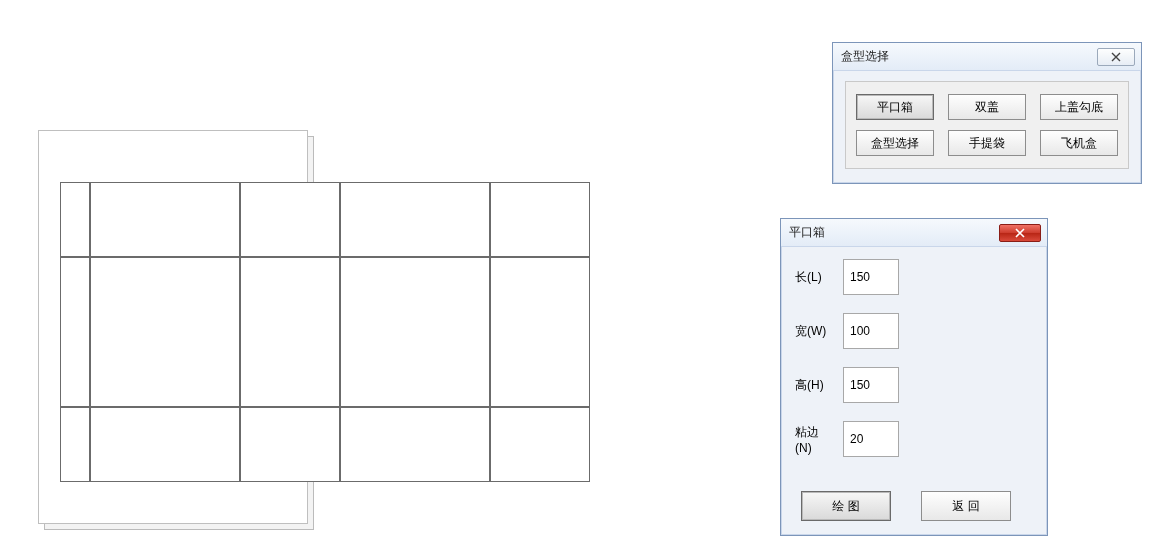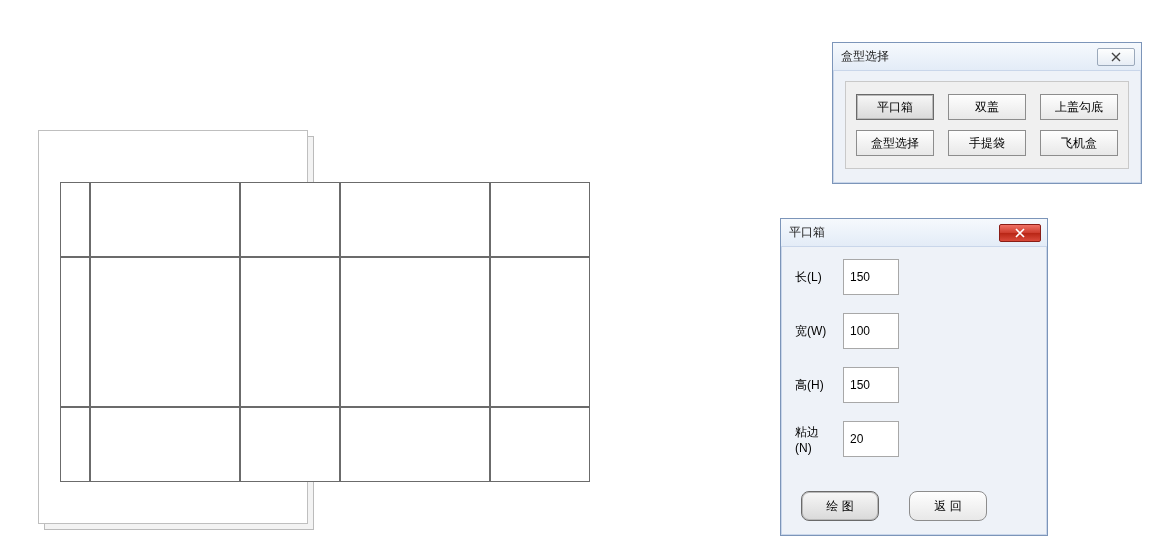--- a/index.html
+++ b/index.html
@@ -153,21 +153,21 @@
   }
   .radios input { margin: 0; }
 
   .bottom-btns {
     display: flex;
     gap: 30px;
     margin-top: 34px;
     justify-content: flex-start;
     padding-left: 6px;
   }
-  .bottom-btns .btn { width: 78px; height: 30px; border-radius: 8px; }
+  .bottom-btns .btn { width: 90px; height: 30px; }
 </style>
 </head>
 <body>
 
 <div class="drawing" id="drawing">
     <div class="shadow-rect" style="left: 14px; top: 6px; width: 270px; height: 394px;"></div>
     <div class="rect" style="left: 8px; top: 0px; width: 270px; height: 394px; border-color: rgb(191, 191, 191);"></div>
     <div class="rect" style="left: 30px; top: 52px; width: 30px; height: 75px;"></div>
     <div class="rect" style="left: 60px; top: 52px; width: 150px; height: 75px;"></div>
     <div class="rect" style="left: 210px; top: 52px; width: 100px; height: 75px;"></div>

